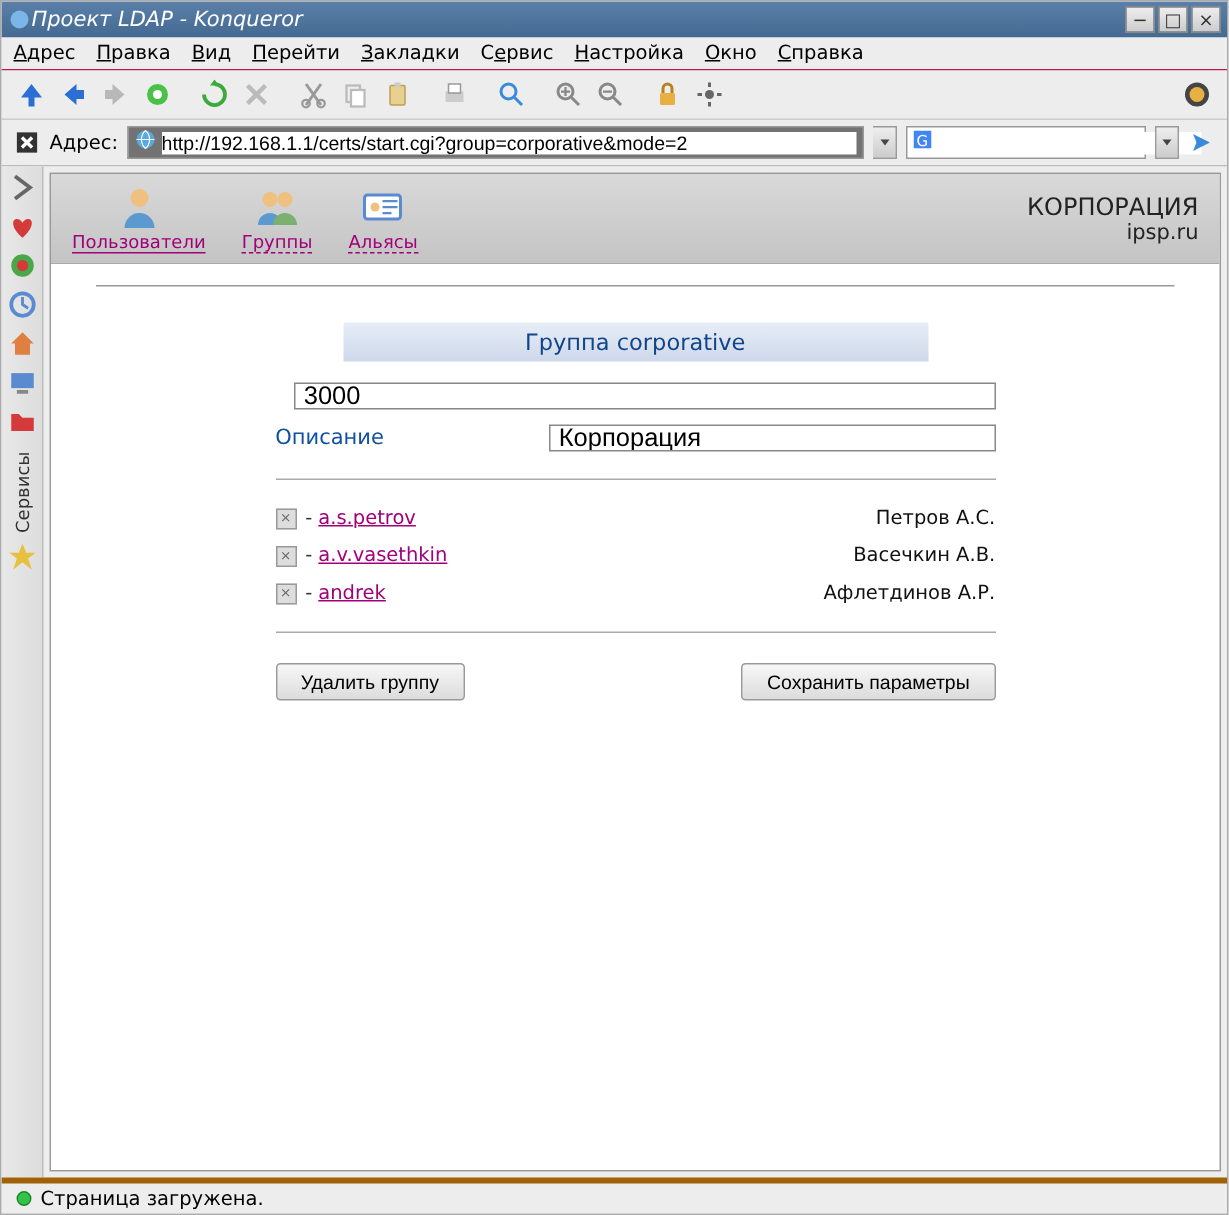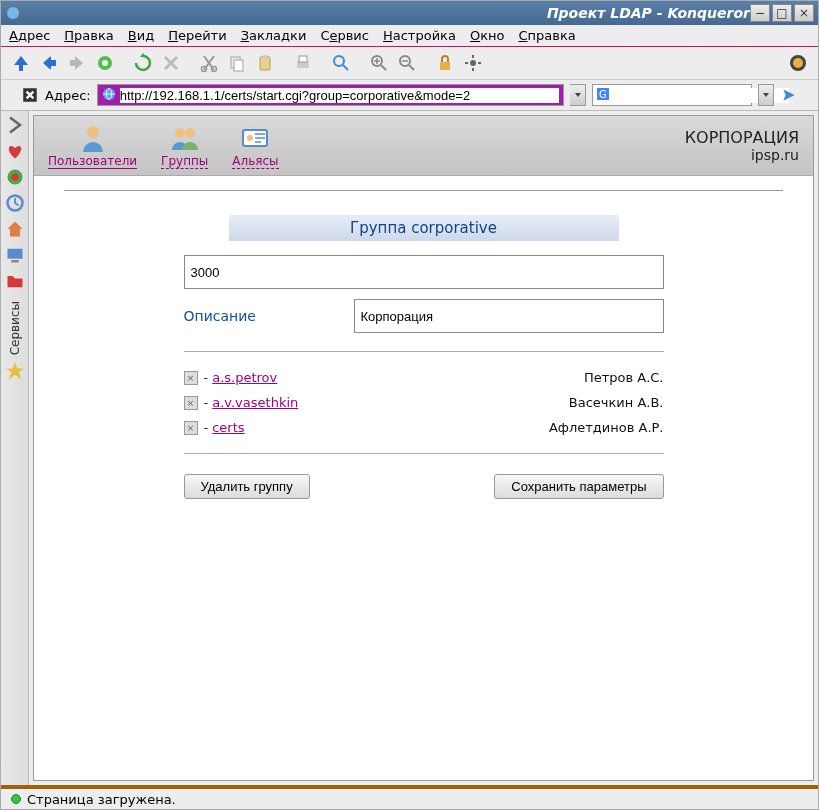--- a/index.html
+++ b/index.html
@@ -16,21 +16,21 @@
 }
 .titlebar {
   background: linear-gradient(to bottom, #5a7fa8, #456a92);
   color: #fff;
   height: 24px;
   display: flex;
   align-items: center;
   padding: 0 4px;
   font-size: 14px;
 }
-.titlebar-title { flex: 1; text-align: right; font-style: italic; font-weight: bold; }
+.titlebar-title { flex: 1; text-align: left; font-style: italic; }
 .titlebar-btns { display: flex; gap: 2px; }
 .tb-btn {
   width: 20px; height: 18px;
   background: linear-gradient(to bottom,#eee,#ccc);
   border: 1px solid #888;
   display:flex; align-items:center; justify-content:center;
   font-size: 12px; color:#333; cursor:pointer;
 }
 .menubar {
   background: #ededed;
@@ -56,29 +56,29 @@
   border-radius:3px;
 }
 .tb-icon svg { width:20px; height:20px; }
 .tb-sep { width:6px; }
 .tb-right { margin-left:auto; }
 .addrbar {
   background:#ededed;
   border-bottom:1px solid #bbb;
   display:flex;
   align-items:center;
-  padding:4px 20px;
+  padding:4px 8px;
   gap:6px;
 }
 .addr-label { font-size:13px; }
 .addr-input {
   flex:1;
   display:flex;
   align-items:center;
-  background:#a21caf;
+  background:#737373;
   border:1px solid #999;
   height:22px;
   padding:0 4px;
   gap:4px;
 }
 .addr-input input {
   border:none; outline:none; flex:1; font-size:13px;
 }
 .addr-dd {
   width:16px; height:22px; border:1px solid #999; border-left:none;
@@ -168,23 +168,24 @@
   margin:0 auto 10px auto;
 }
 .form-label {
   width:170px;
   color:#1050a0;
   font-size:14px;
 }
 .form-input {
   flex:1;
   border:1px solid #888;
-  height:34px;
+  height:18px;
   padding:0 6px;
-  font-size:13px;
+  font-size:17px;
+  margin-left:12px;
 }
 .thin-hr {
   width:480px; margin:18px auto; border-top:1px solid #aaa;
 }
 .member-row {
   width:480px; margin:0 auto 10px auto;
   display:flex; align-items:center;
 }
 .member-del { width:14px; height:14px; background:#ddd; border:1px solid #999; margin-right:6px; display:flex; align-items:center; justify-content:center; font-size:9px; color:#666; cursor:pointer;}
 .member-dash { margin-right:4px; color:#333; }
@@ -498,21 +499,21 @@
           </div>
           <div class="member-row">
             <div class="member-del">×</div>
             <span class="member-dash">-</span>
             <span class="member-link">a.v.vasethkin</span>
             <span class="member-name">Васечкин А.В.</span>
           </div>
           <div class="member-row">
             <div class="member-del">×</div>
             <span class="member-dash">-</span>
-            <span class="member-link">certs</span>
+            <span class="member-link">andrek</span>
             <span class="member-name">Афлетдинов А.Р.</span>
           </div>
         </div>
 
       <div class="thin-hr"></div>
 
       <div class="btn-row">
         <button class="btn">Удалить группу</button>
         <button class="btn">Сохранить параметры</button>
       </div>

